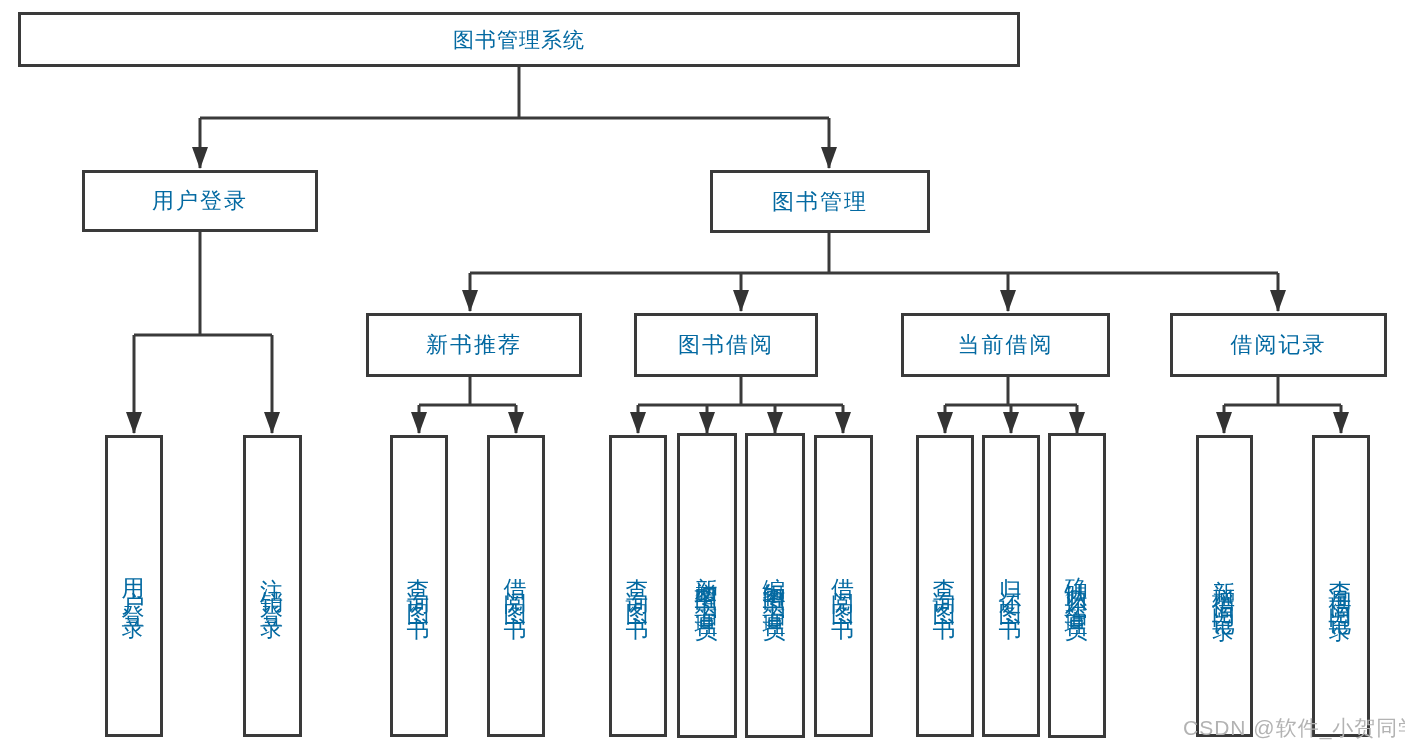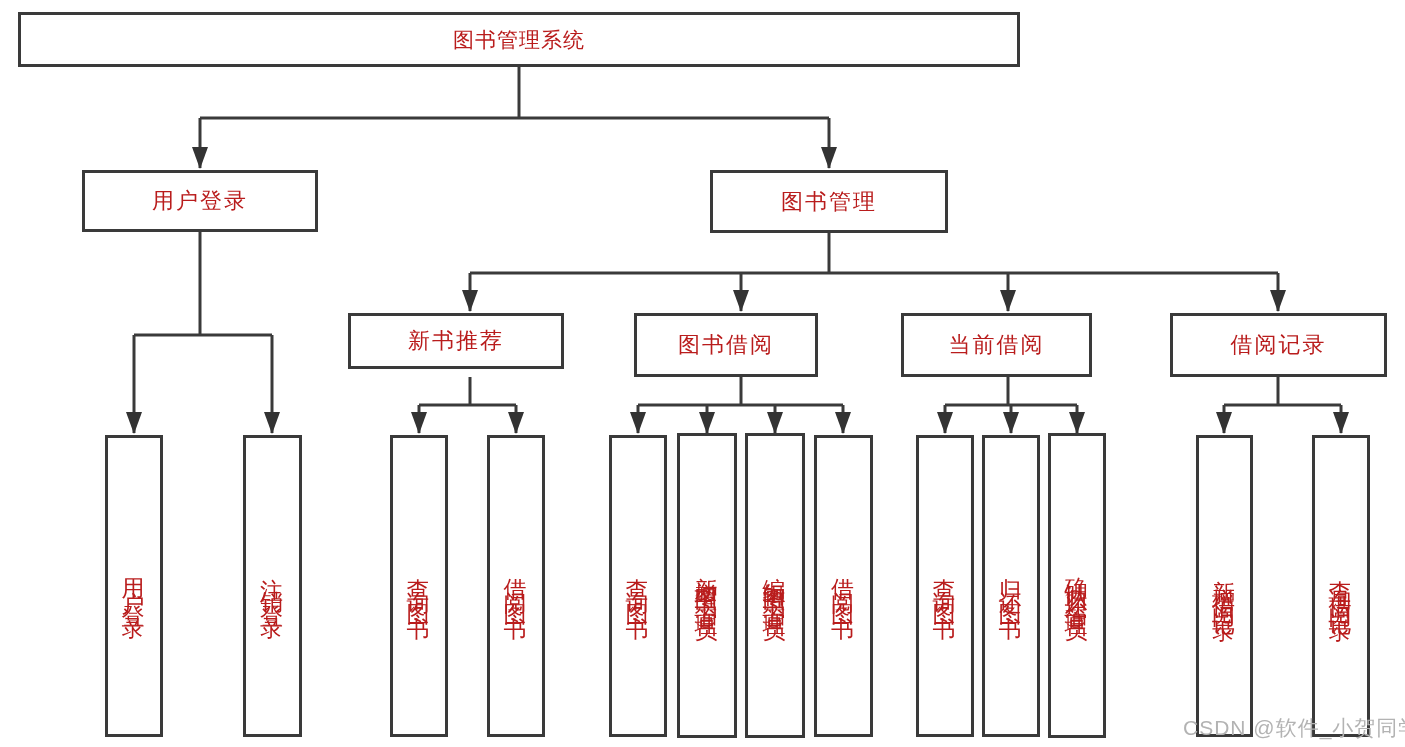--- a/index.html
+++ b/index.html
@@ -11,21 +11,21 @@
     overflow:hidden;
   }
   .node{
     position:absolute;
     box-sizing:border-box;
     background:#ffffff;
     border:3px solid #3a3a3a;
     display:flex;
     align-items:center;
     justify-content:center;
-    color:#b91c1c;
+    color:#0369a1;
     z-index:2;
   }
   .h-node{ font-size:22px; letter-spacing:2px; }
   .root-node{ font-size:21px; letter-spacing:1px; }
   .v-node{
     writing-mode:vertical-rl;
     text-orientation:mixed;
     font-size:23px;
   }
   .v-short{ letter-spacing:13px; }
@@ -123,25 +123,25 @@
       <line x1="1224" y1="405" x2="1224" y2="433"></line>
       <line x1="1341" y1="405" x2="1341" y2="433"></line>
       <polygon points="1216,412 1232,412 1224,434"></polygon>
       <polygon points="1333,412 1349,412 1341,434"></polygon>
     </g>
   </svg>
 
   <div class="node root-node" style="left:18px;top:12px;width:1002px;height:55px;">图书管理系统</div>
 
   <div class="node h-node" style="left:82px;top:170px;width:236px;height:62px;">用户登录</div>
-  <div class="node h-node" style="left:710px;top:170px;width:238px;height:63px;">图书管理</div>
+  <div class="node h-node" style="left:710px;top:170px;width:220px;height:63px;">图书管理</div>
 
-  <div class="node h-node" style="left:348px;top:313px;width:216px;height:56px;">新书推荐</div>
+  <div class="node h-node" style="left:366px;top:313px;width:216px;height:64px;">新书推荐</div>
   <div class="node h-node" style="left:634px;top:313px;width:184px;height:64px;">图书借阅</div>
-  <div class="node h-node" style="left:901px;top:313px;width:191px;height:64px;">当前借阅</div>
+  <div class="node h-node" style="left:901px;top:313px;width:209px;height:64px;">当前借阅</div>
   <div class="node h-node" style="left:1170px;top:313px;width:217px;height:64px;">借阅记录</div>
 
   <div class="node v-node v-short" style="left:105px;top:435px;width:58px;height:302px;">用户登录</div>
   <div class="node v-node v-short" style="left:243px;top:435px;width:59px;height:302px;">注销登录</div>
 
   <div class="node v-node v-short" style="left:390px;top:435px;width:58px;height:302px;">查询图书</div>
   <div class="node v-node v-short" style="left:487px;top:435px;width:58px;height:302px;">借阅图书</div>
 
   <div class="node v-node v-short" style="left:609px;top:435px;width:58px;height:302px;">查询图书</div>
   <div class="node v-node v-long" style="left:677px;top:433px;width:60px;height:305px;">新增图书（管理员）</div>

